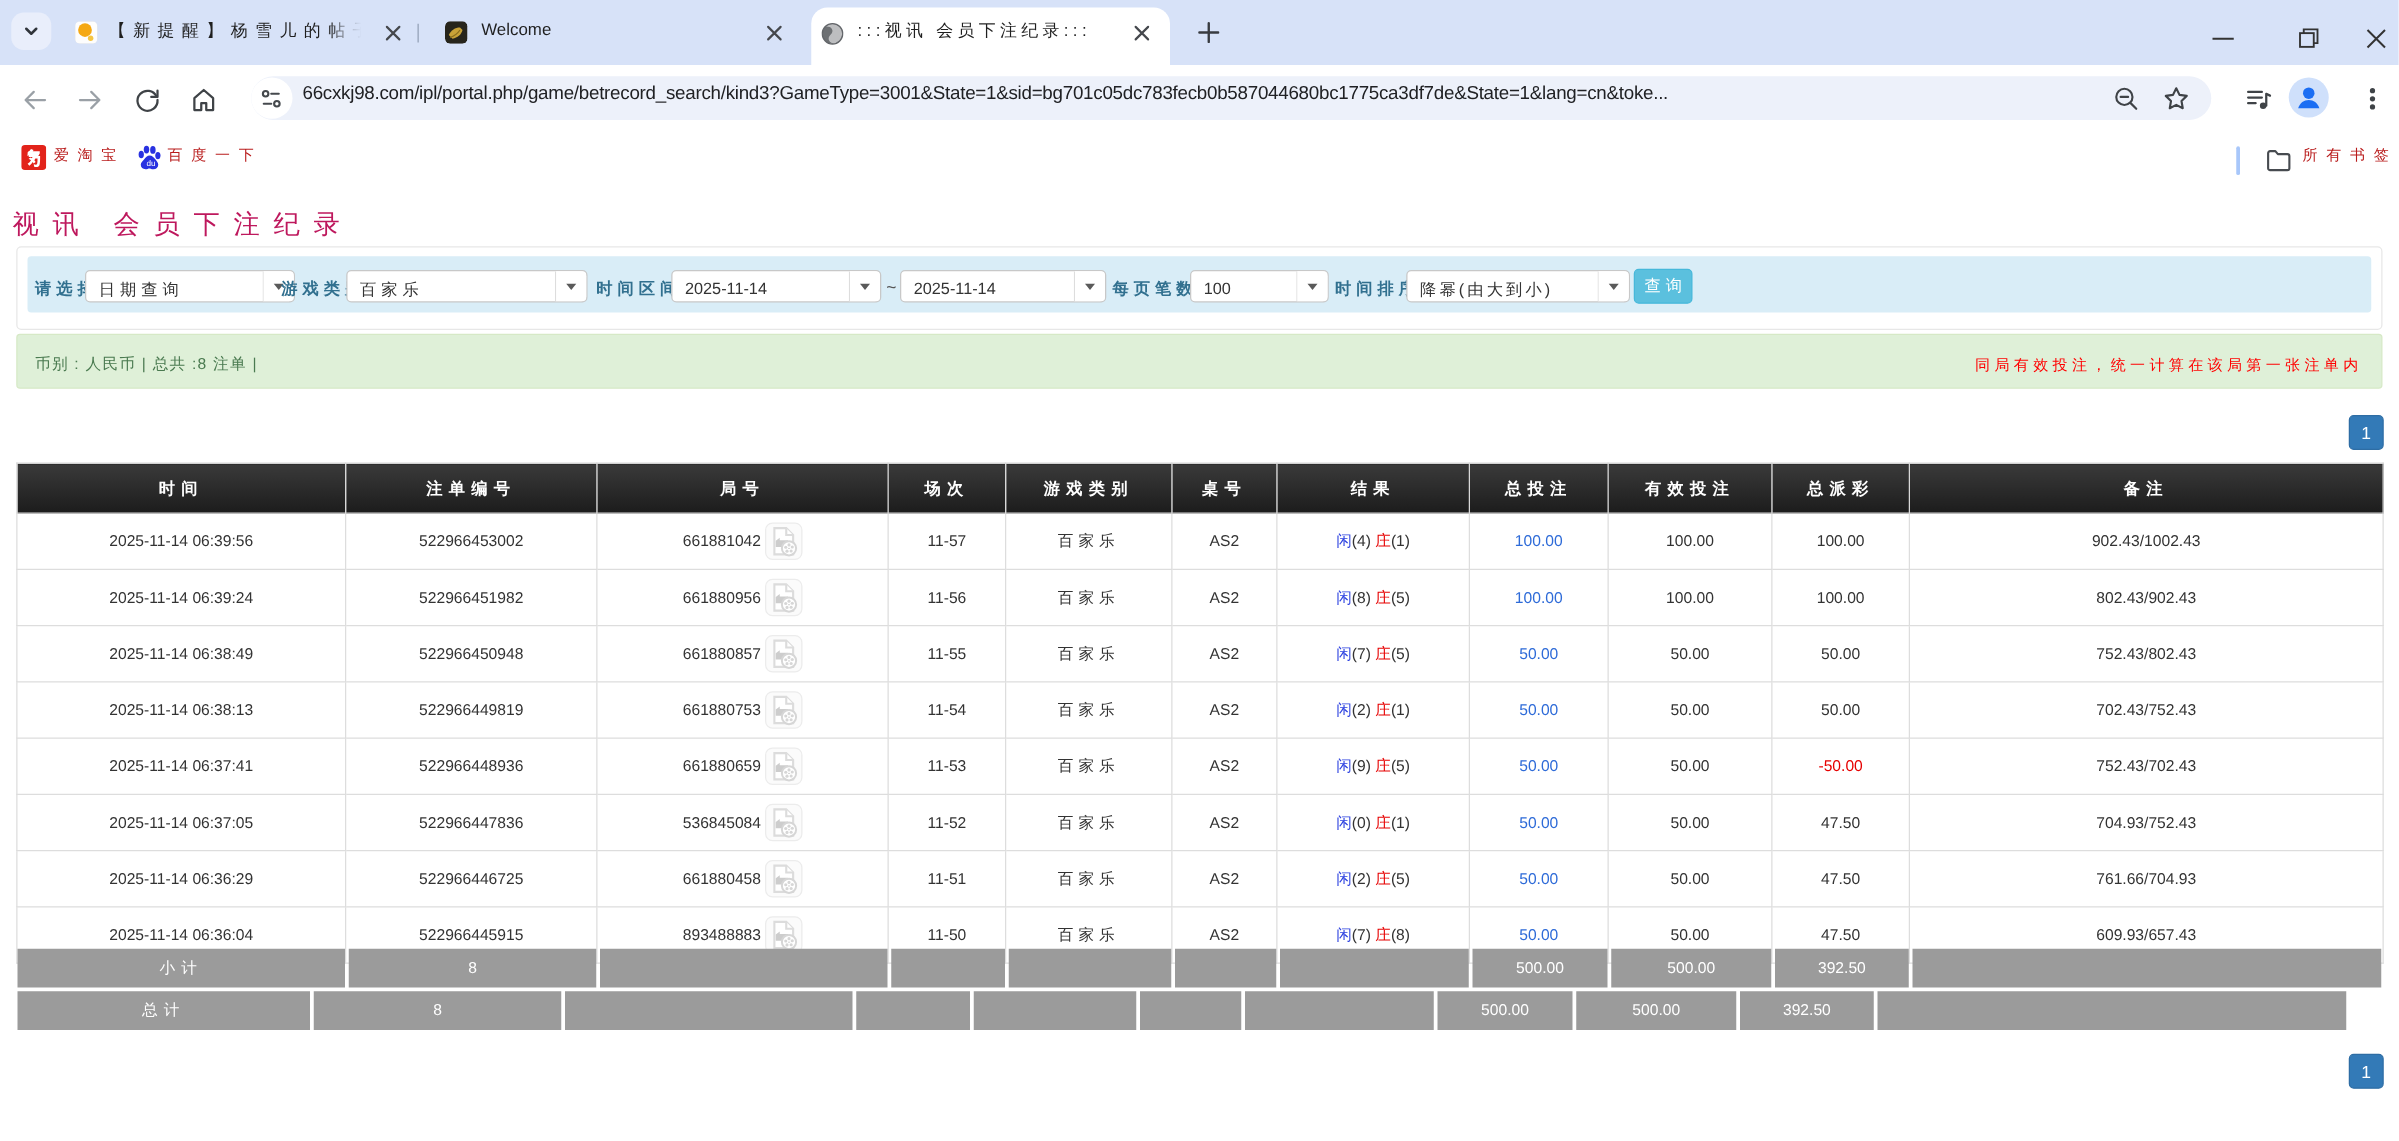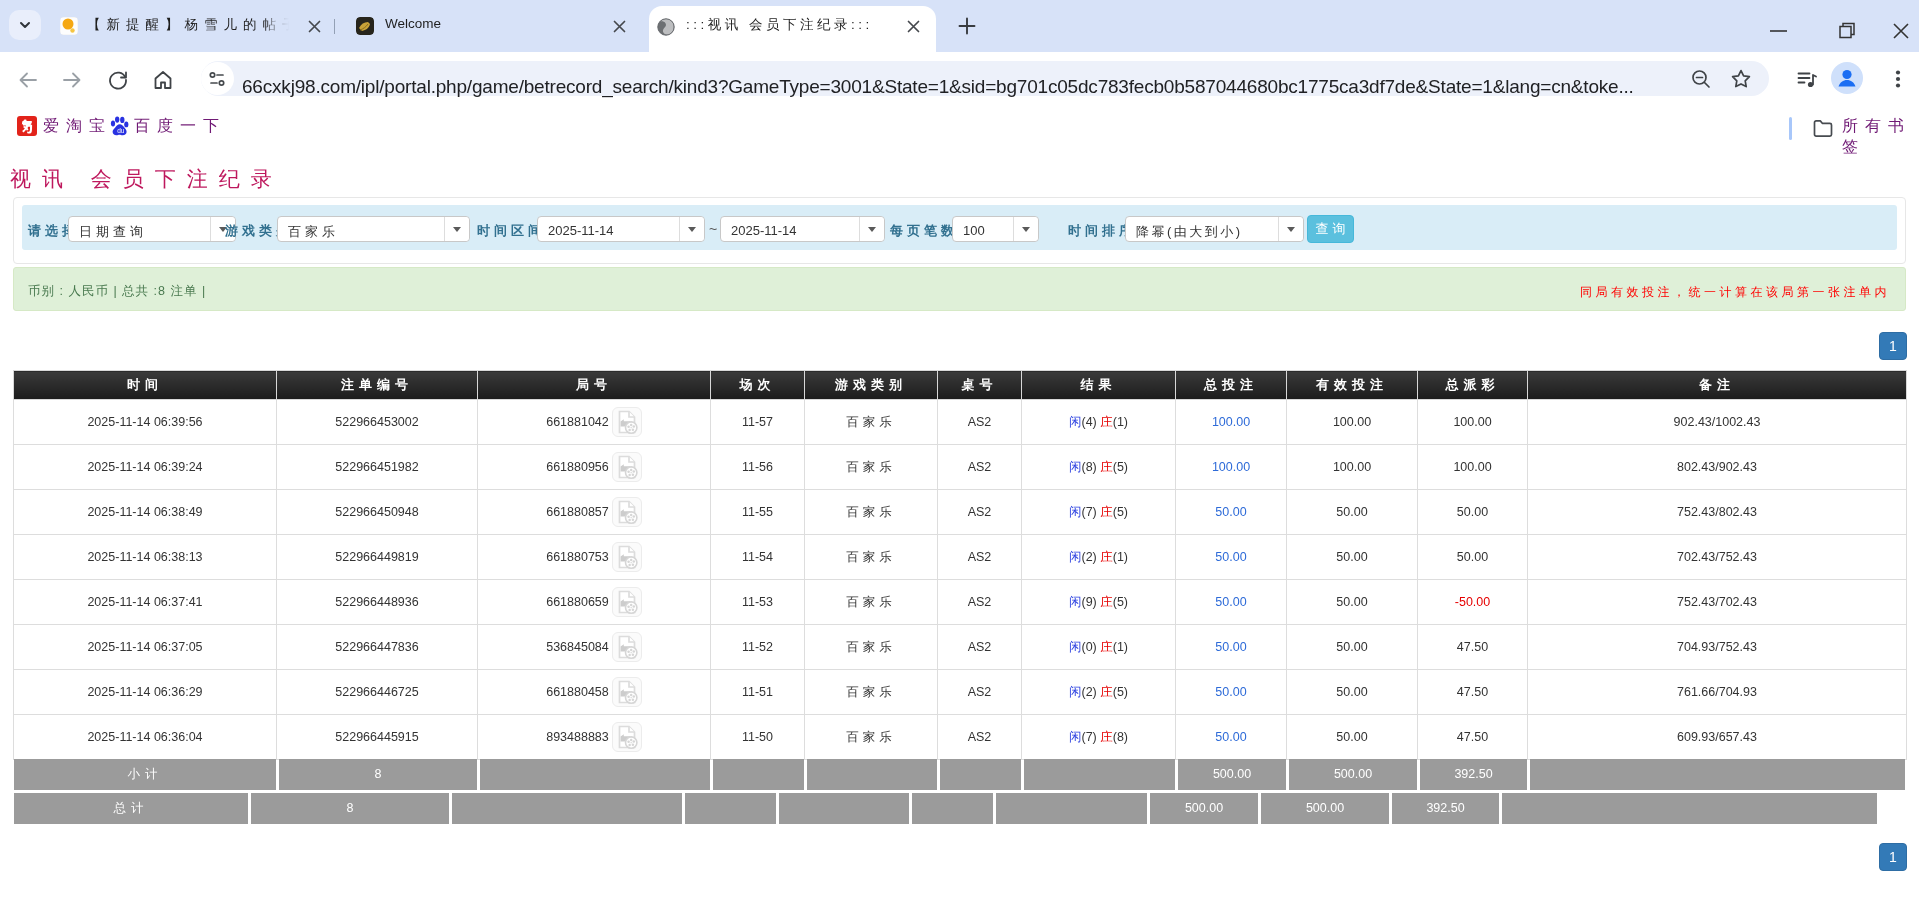--- a/index.html
+++ b/index.html
@@ -14,43 +14,43 @@
 #tab3{left:649px;width:287px;background:#fff;border-radius:13px 13px 0 0}
 .tsep{top:19px;width:1px;height:15px;background:#93a0b5}
 .favsq{top:17px;width:18px;height:18px;border-radius:4px}
 .tabtitle{top:16px;white-space:nowrap;overflow:hidden}
 .tabx{top:19px;width:15px;height:15px}
 
 .ticon{stroke:#5f6368;fill:none;stroke-width:1.8;stroke-linecap:round;stroke-linejoin:round}
 .ticond{stroke:#3f4347;fill:none;stroke-width:1.8;stroke-linecap:round;stroke-linejoin:round}
 #omnibox{left:201px;top:61px;width:1568px;height:35px;border-radius:17.5px;background:#edf1fa}
 #siteinfo{left:201px;top:62px;width:33px;height:33px;border-radius:50%;background:#fff}
-#url{left:242px;top:76px;width:1448px;height:26px;font-size:19px;color:#202124;white-space:nowrap;overflow:hidden;letter-spacing:-0.2px}
-
-.bktxt{top:116px;font-size:16px;color:#701a75;letter-spacing:7px}
+#url{left:242px;top:66px;width:1448px;height:26px;font-size:15px;color:#202124;white-space:nowrap;overflow:hidden;letter-spacing:-0.2px}
+
+.bktxt{top:116px;font-size:12px;color:#b91c1c;letter-spacing:7px}
 
 #ptitle{left:10px;top:165px;font-size:21px;color:#be185d;letter-spacing:11px}
 #fpanel{left:13px;top:197px;width:1893px;height:67px;background:#fff;border:1px solid #e7e7e7;border-radius:4px}
 #fbar{left:22px;top:205px;width:1875px;height:45px;background:#d9edf7;border-radius:3px}
 .flabel{top:222px;font-size:13px;font-weight:bold;color:#31708f;letter-spacing:4px}
 .combo{top:216px;height:26px;background:#fff;border:1px solid #c8c8c8;border-radius:4px;font-size:13px;color:#333}
 .cjk{letter-spacing:4px}
 .combo .txt{position:absolute;left:10px;top:6px;white-space:nowrap}
 .combo .arr{position:absolute;right:0;top:0;width:25px;height:24px;border-left:1px solid #ddd;border-radius:0 4px 4px 0;background:#fff}
 .combo .arr:after{content:"";position:absolute;left:8px;top:10px;border-left:4px solid transparent;border-right:4px solid transparent;border-top:5px solid #5a5a5a}
 #qbtn{left:1307px;top:215px;width:47px;height:28px;background:#5bc0de;border:1px solid #46b8da;border-radius:4px;color:#fff;font-size:13px;text-align:center;line-height:26px;letter-spacing:4px;text-indent:4px}
 #gbar{left:13px;top:267px;width:1893px;height:44px;background:#dff0d8;border:1px solid #d6e9c6;border-radius:3px;font-size:13px}
 #gbar .l{position:absolute;left:14px;top:15px;color:#4a7a50;font-size:12.5px;letter-spacing:1px}
 #gbar .r{position:absolute;right:15px;top:16px;color:#f00;font-size:12px;letter-spacing:3.5px}
 .pag{width:28px;height:28px;background:#337ab7;border:1px solid #2e6da4;border-radius:4px;color:#fff;font-size:14px;text-align:center;line-height:27px}
 #pag1{left:1879px;top:332px}
 #pag2{left:1879px;top:843px}
 
 #tbl{left:13px;top:370px;width:1894px;border-collapse:collapse;table-layout:fixed;font-size:12.5px;color:#333}
-#tbl th{background:linear-gradient(#3a3a3a,#1c1c1c);color:#fff;font-weight:bold;height:29px;border:1px solid #d8d8d8;padding:0;font-size:13px;letter-spacing:5px}
+#tbl th{background:linear-gradient(#3a3a3a,#1c1c1c);color:#fff;font-weight:bold;height:40px;border:1px solid #d8d8d8;padding:0;font-size:13px;letter-spacing:5px}
 #tbl td{border:1px solid #ddd;text-align:center;padding:0;height:45px}
 .frow{left:14px;width:1891px;height:31px;display:flex;font-size:13px;color:#fff;line-height:31px;text-align:center}
 .frow div{background:#9b9b9b;margin-right:3px;flex:0 0 auto;font-size:12.5px}
 .frow div:first-child{letter-spacing:5px}
 .blu{color:#2e6bd8}.red{color:#e60000}.bluc{color:#2d42e0}
 .gicon{display:inline-block;vertical-align:middle;width:30px;height:30px;border:1px solid #ececec;background:#fbfbfb;border-radius:6px;margin-left:3px}
 </style>
 </head>
 <body>
 <div class="abs" id="tabstrip"></div>
@@ -186,21 +186,21 @@
 <div class="abs combo" style="left:537px;width:168px">
     <span class="txt">2025-11-14</span>
     <span class="arr"></span>
   </div>
 <div class="abs" style="left:709px;top:221px;font-size:14px;color:#555">~</div>
 <div class="abs combo" style="left:720px;width:165px">
     <span class="txt">2025-11-14</span>
     <span class="arr"></span>
   </div>
 <div class="abs flabel" style="left:890px">每页笔数 :</div>
-<div class="abs combo" style="left:952px;width:87px">
+<div class="abs combo" style="left:952px;width:111px">
     <span class="txt">100</span>
     <span class="arr"></span>
   </div>
 <div class="abs flabel" style="left:1068px">时间排序 :</div>
 <div class="abs combo" style="left:1125px;width:179px">
     <span class="txt cjk" style="letter-spacing:2.5px">降幂(由大到小)</span>
     <span class="arr"></span>
   </div>
 <div class="abs" id="qbtn">查询</div>
 <div class="abs" id="gbar">

